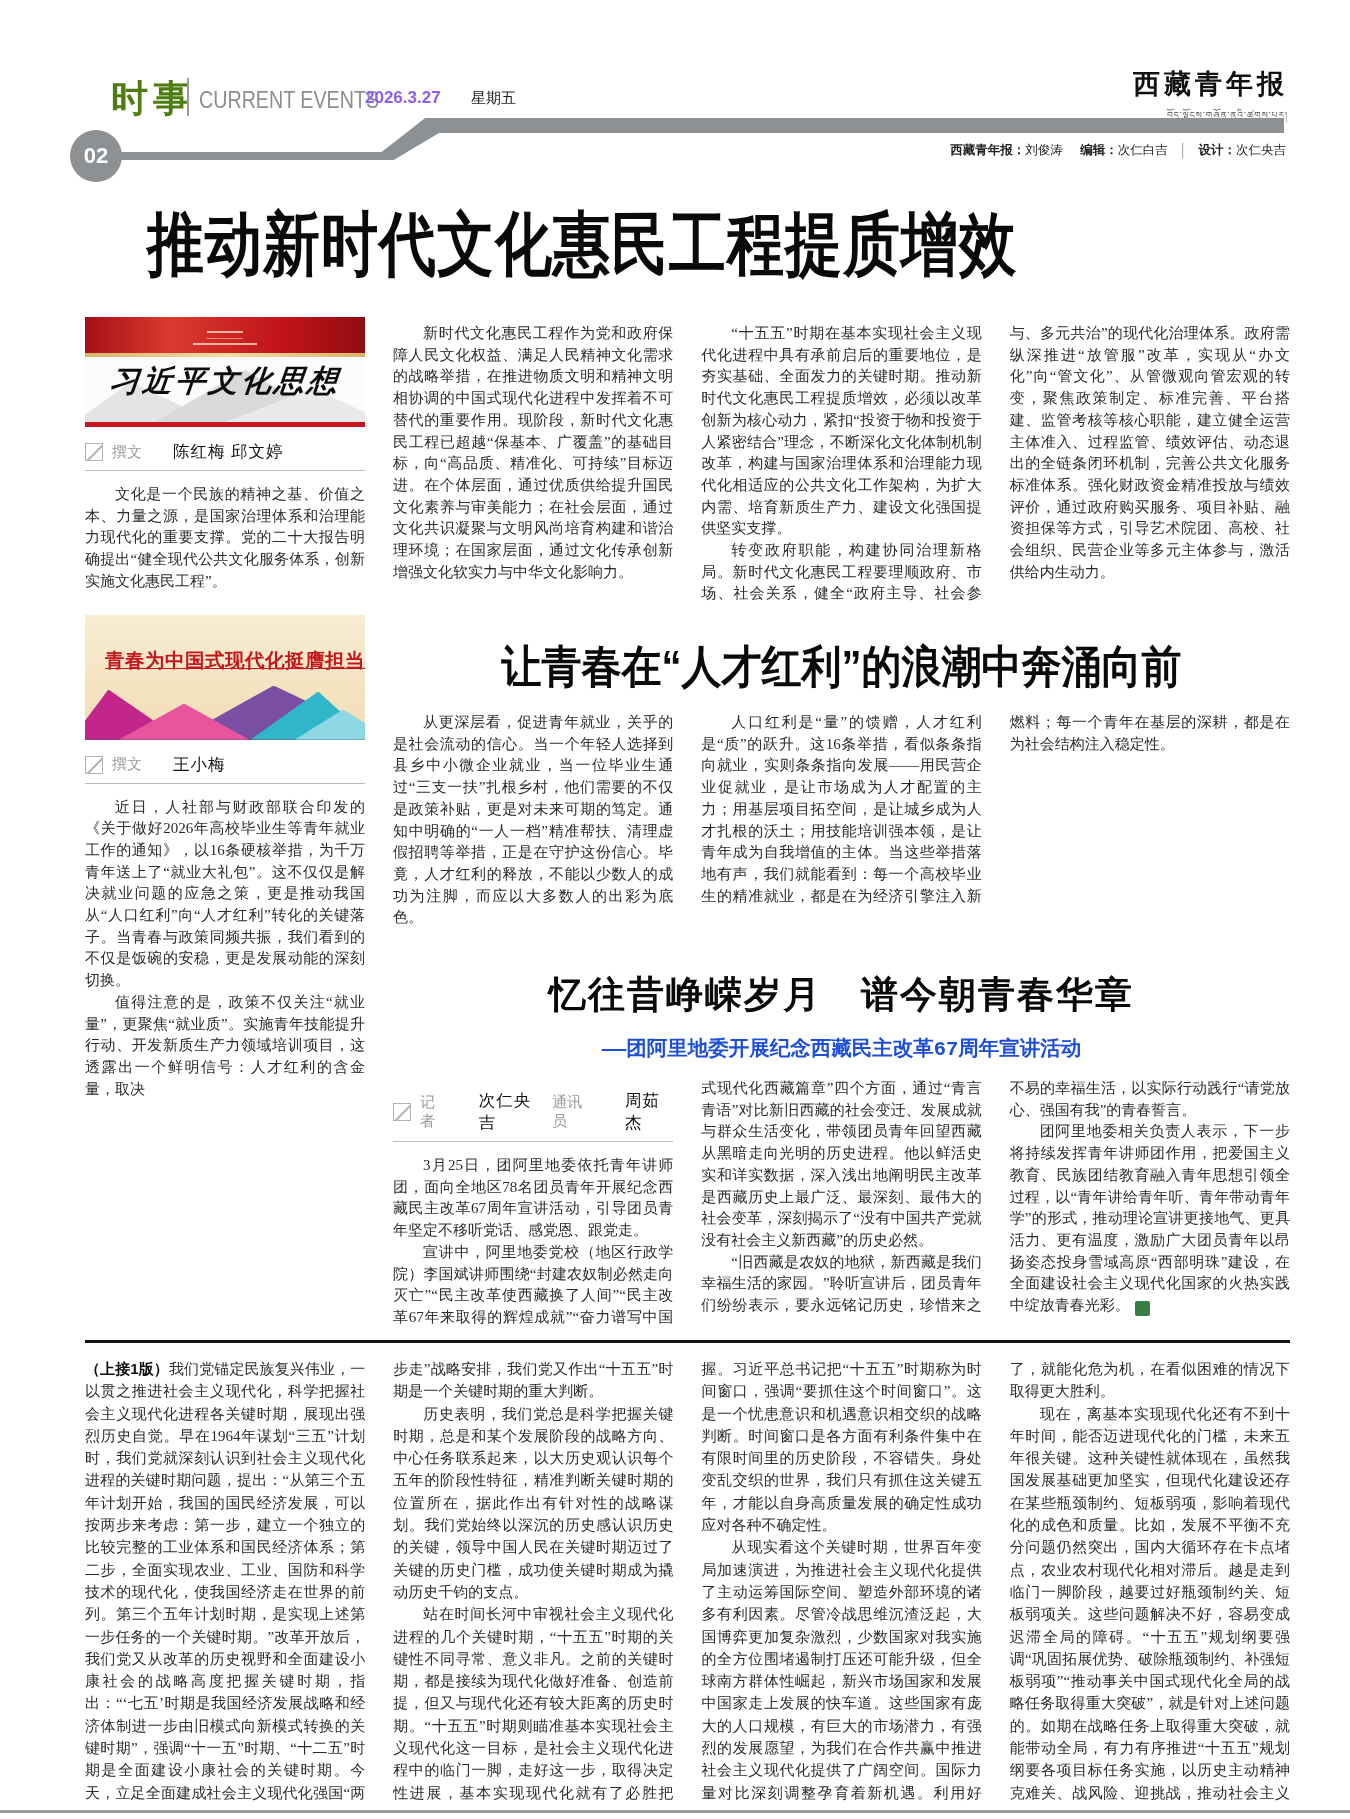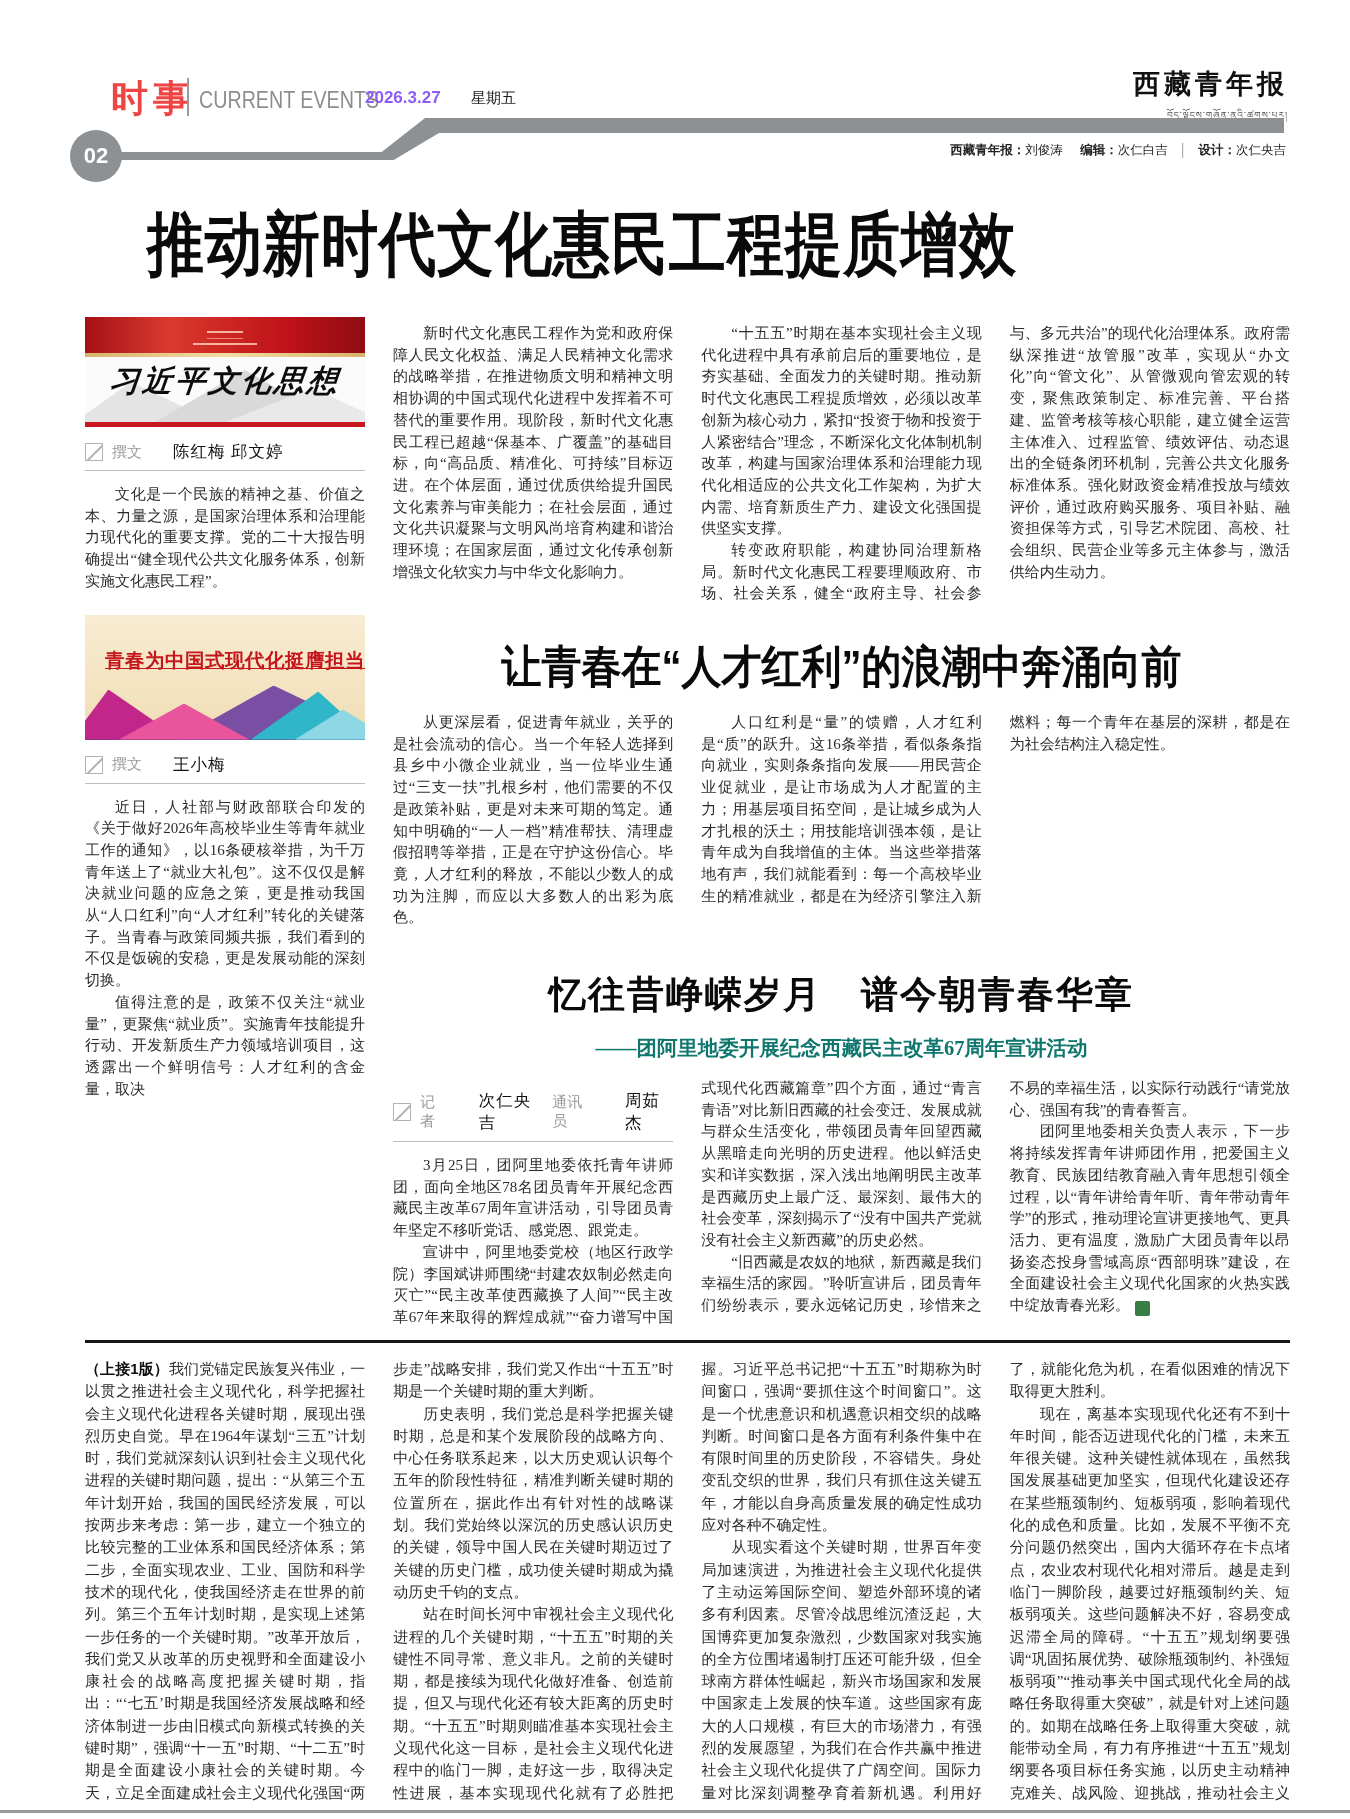--- a/index.html
+++ b/index.html
@@ -7,21 +7,21 @@
   #page {
     width:1350px; height:1819px; position:relative; margin:0 auto;
     background:#ffffff; overflow:hidden; color:#2b2b2b;
     font-family:"Liberation Serif","DejaVu Serif",serif;
   }
   .content { position:absolute; left:85px; top:0; width:1205px; }
 
   
   .header { position:relative; height:172px; }
   .sec-cn { position:absolute; left:26px; top:74px; font-family:"Liberation Sans","DejaVu Sans",sans-serif;
-            font-weight:700; font-size:37px; letter-spacing:5px; color:#ef4444; }
+            font-weight:700; font-size:37px; letter-spacing:5px; color:#4d7c0f; }
   .sec-div { position:absolute; left:102px; top:78px; width:2px; height:38px; background:#9b9b9b; }
   .sec-en { position:absolute; left:114px; top:86px; font-family:"Liberation Sans","DejaVu Sans",sans-serif;
             font-size:24px; color:#8d8d8d; transform:scaleX(.82); transform-origin:left center; letter-spacing:0; white-space:nowrap; }
   .date-block { position:absolute; left:280px; top:88px; font-family:"Liberation Sans","DejaVu Sans",sans-serif; }
   .date-num { font-weight:700; font-size:17px; color:#8b5cf6; }
   .date-week { font-size:15px; color:#1d1d1d; margin-left:26px; }
   .masthead { position:absolute; right:2px; top:66px; text-align:right; }
   .masthead-cn { font-weight:900; font-size:27px; letter-spacing:4px; color:#111; }
   .masthead-bo { font-size:9px; color:#555; margin-top:3px; letter-spacing:1px; }
   .bar-top { position:absolute; left:342px; top:118px; right:6px; height:15px; background:#8d9194; }
@@ -37,21 +37,21 @@
   .editors .sep { color:#999; margin:0 8px; }
 
   
   .a1-title { margin:26px 0 0 62px; width:fit-content; white-space:nowrap; color:#0a0a0a;
               font-family:"Liberation Sans","DejaVu Sans",sans-serif; font-weight:900; font-size:57px;
               letter-spacing:1px; transform:scaleY(1.22); transform-origin:center top; }
   .a2-title { text-align:center; color:#0a0a0a; font-family:"Liberation Sans","DejaVu Sans",sans-serif;
               font-weight:900; font-size:40px; margin:26px 0 18px; transform:scaleY(1.12); }
   .a3-title { text-align:center; color:#0a0a0a; font-weight:900; font-size:37px; letter-spacing:2px;
               font-family:"Liberation Serif","DejaVu Serif",serif; margin-top:20px; }
-  .a3-subtitle { text-align:center; color:#0f766e; font-family:Liberation Serif, serif;
+  .a3-subtitle { text-align:center; color:#1d4ed8; font-family:Liberation Mono, monospace;
                  font-weight:700; font-size:20.5px; margin-top:14px; }
 
   
   .band { display:flex; gap:28px; margin-top:36px; }
   .colL { width:280px; flex:none; }
   .rightArea { flex:1; min-width:0; }
 
   p.body { font-size:15px; line-height:21.7px; text-align:justify; text-indent:2em; color:#2b2b2b; }
   p.body.noindent { text-indent:0; }
   .a1-body { margin-top:12px; height:290px; column-count:3; column-gap:28px; column-fill:auto; overflow:hidden; }

